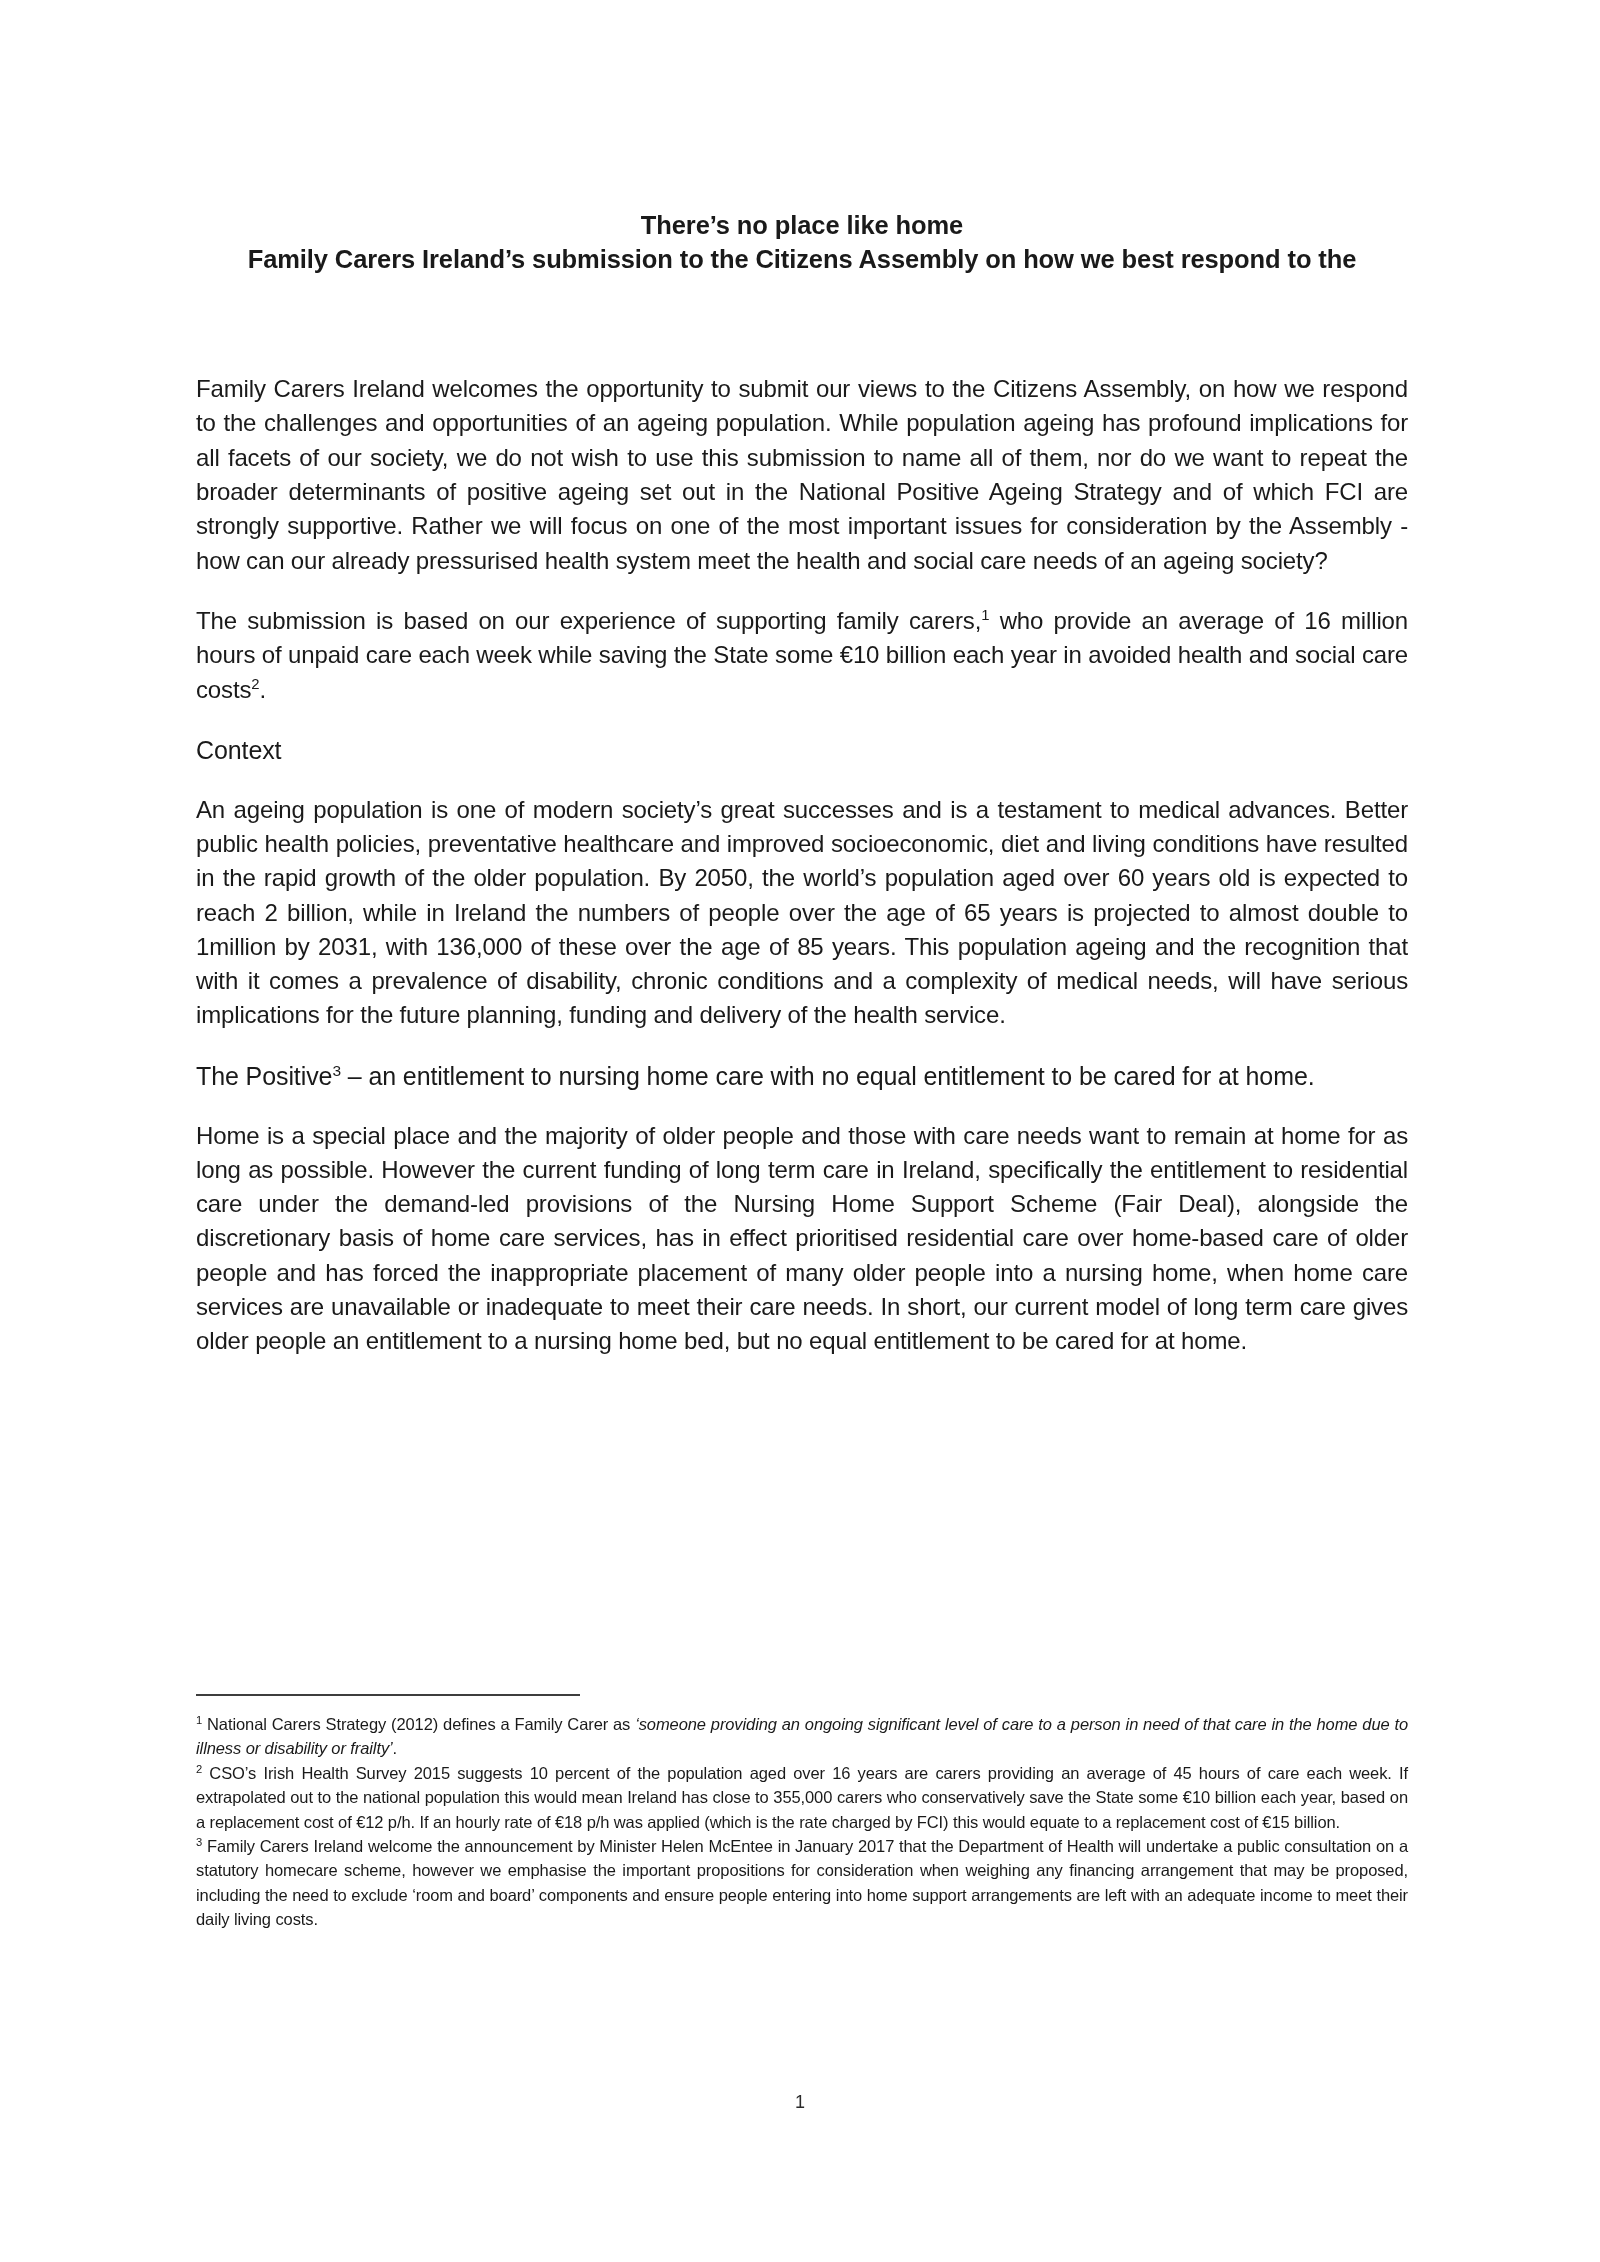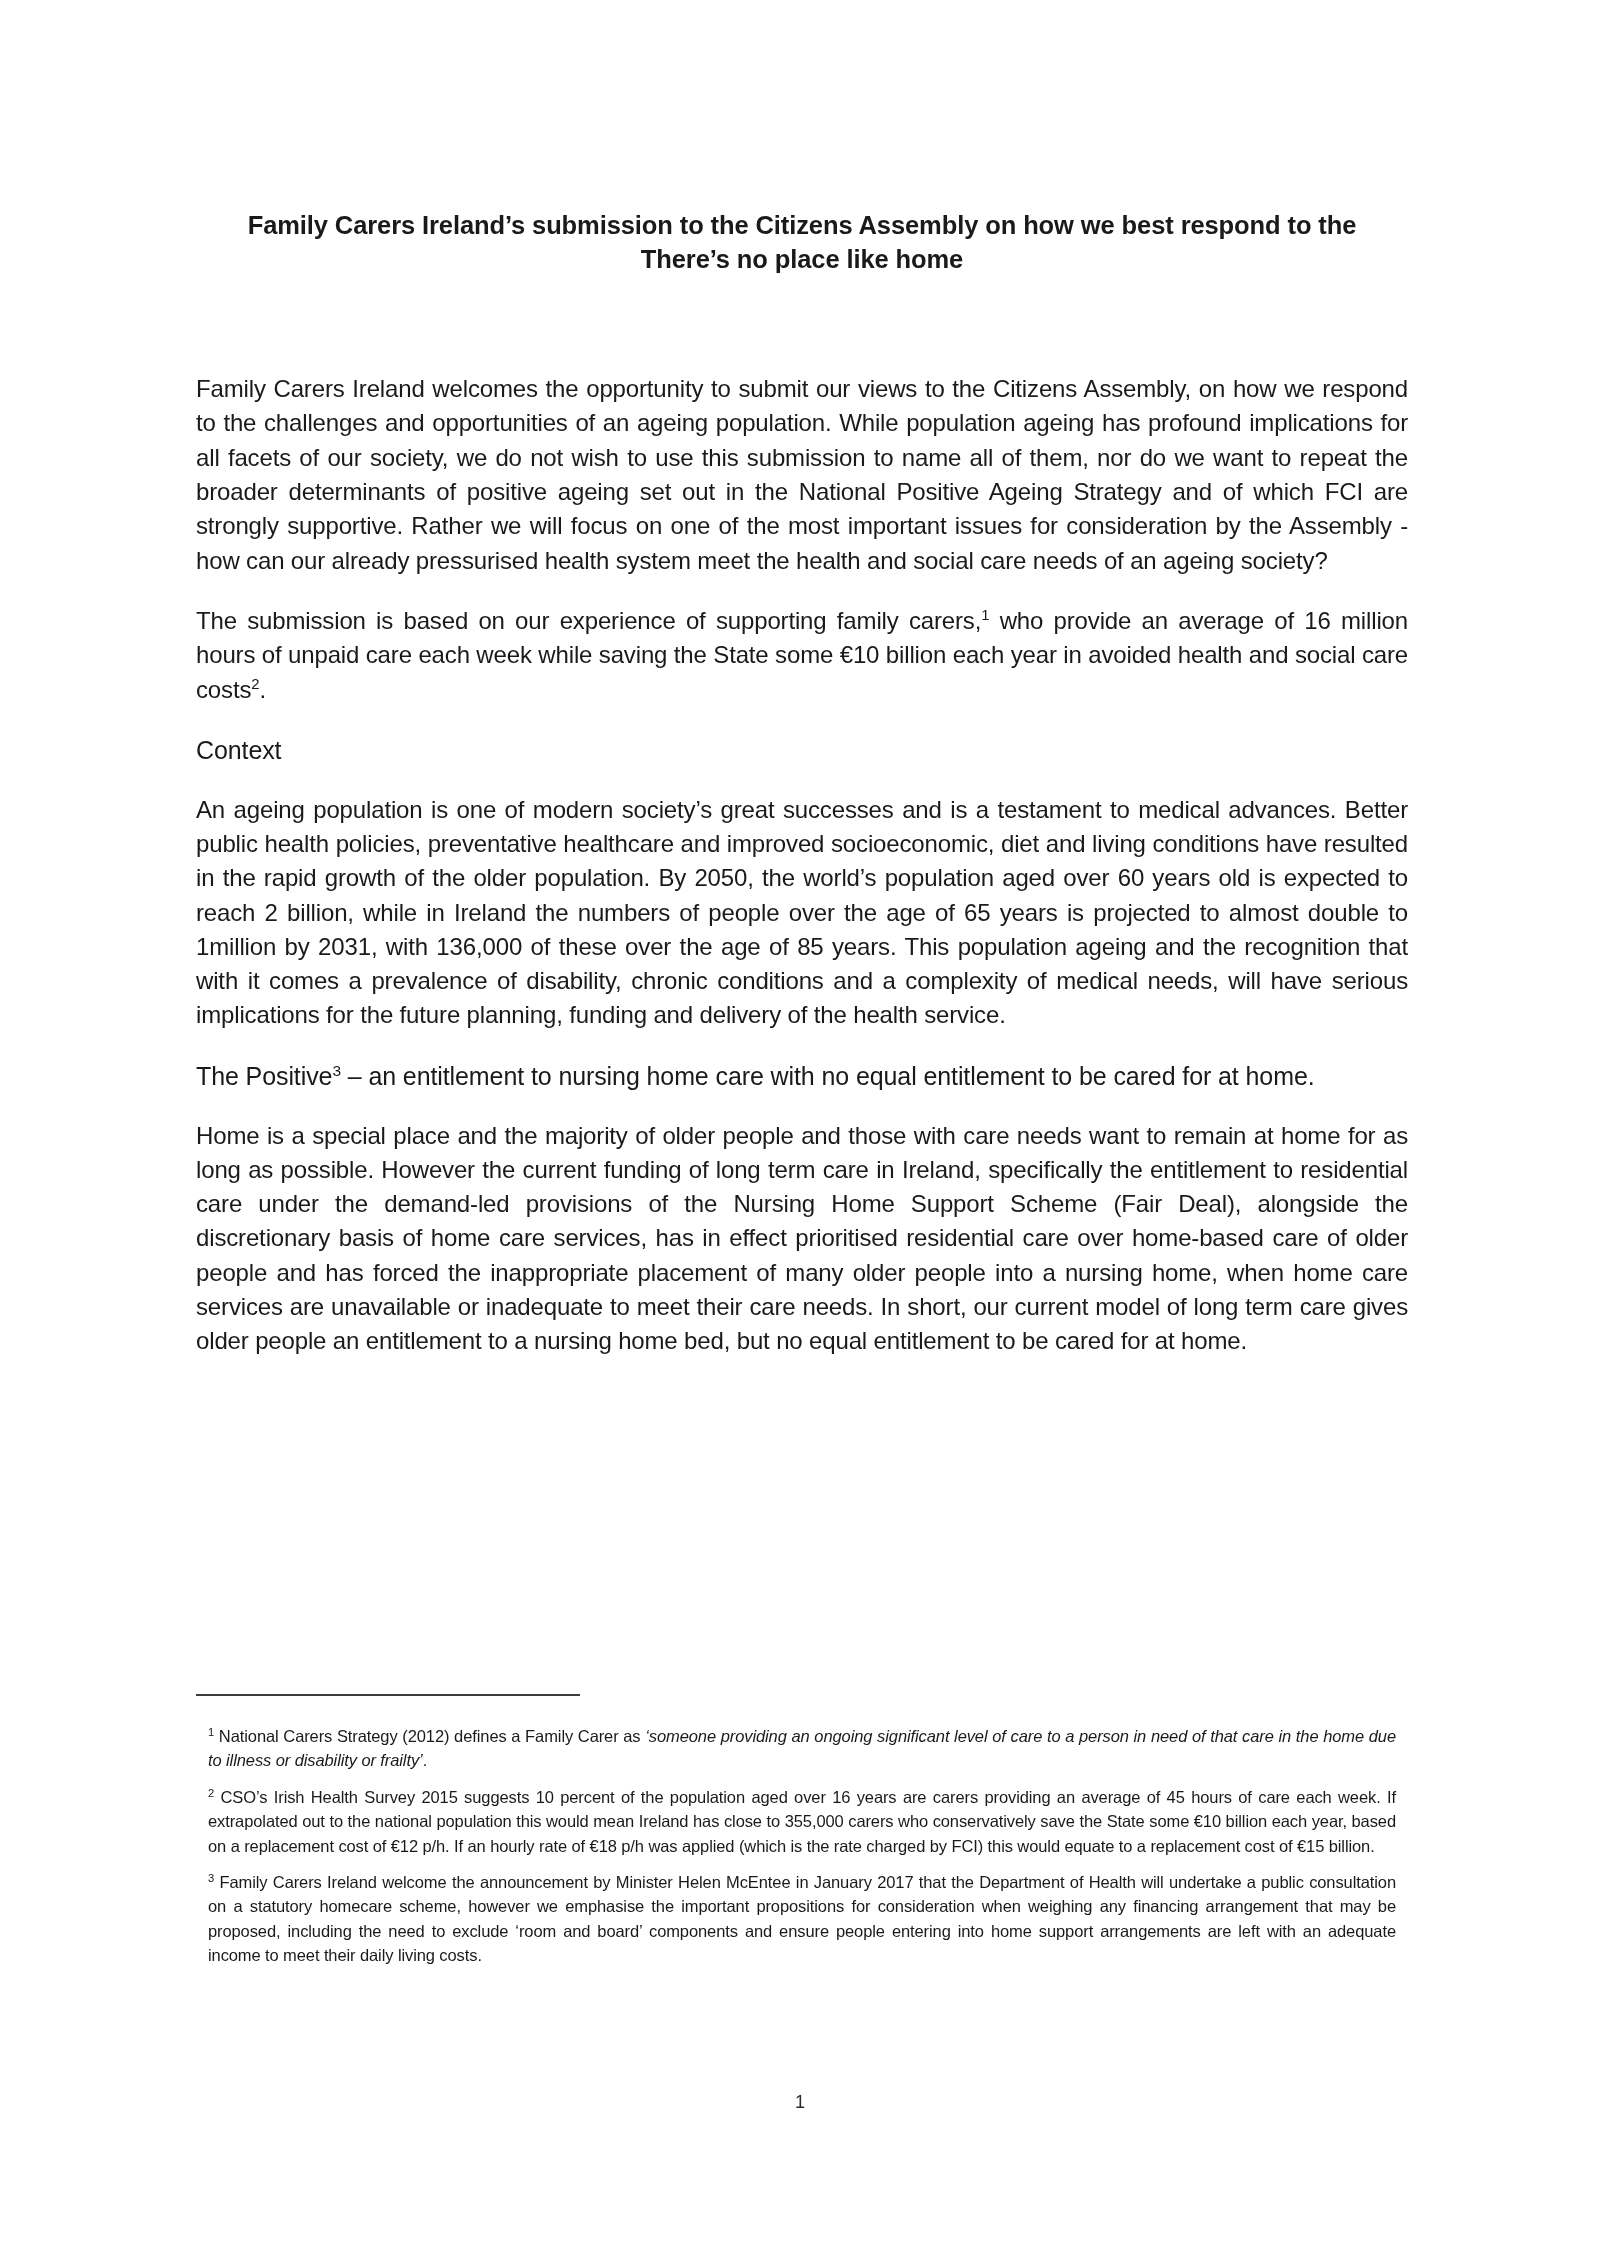--- a/index.html
+++ b/index.html
@@ -118,21 +118,21 @@
     position: absolute;
     left: 196px;
     top: 1712px;
     width: 1212px;
     font-size: 16.5px;
     line-height: 1.48;
     color: #1a1a1a;
     letter-spacing: -0.1px;
   }
   .footnotes p {
-    margin: 12px;
+    margin: 0;
     text-align: justify;
   }
   .footnotes .fnum {
     font-size: 0.68em;
     vertical-align: super;
     line-height: 0;
   }
   .footnotes i { font-style: italic; }
 
   
@@ -146,22 +146,22 @@
     color: #2a2a2a;
   }
 </style>
 </head>
 <body>
 
 <div class="page">
 
 
   <div class="doc-title">
+    <span class="tline">There’s no place like home</span>
     <span class="tline">Family Carers Ireland’s submission to the Citizens Assembly on how we best respond to the</span>
-    <span class="tline">There’s no place like home</span>
   </div>
 
   <div class="content">
 
     <p class="body">Family Carers Ireland welcomes the opportunity to submit our views to the Citizens Assembly, on how we respond to the challenges and opportunities of an ageing population. While population ageing has profound implications for all facets of our society, we do not wish to use this submission to name all of them, nor do we want to repeat the broader determinants of positive ageing set out in the National Positive Ageing Strategy and of which FCI are strongly supportive.  Rather we will focus on one of the most important issues for consideration by the Assembly - how can our already pressurised health system meet the health and social care needs of an ageing society?</p>
 
     <p class="body"><span>The submission is based on our experience of supporting family carers,</span><sup class="fn">1</sup><span> who provide an average of 16 million hours of unpaid care each week while saving the State some €10 billion each year in avoided health and social care costs</span><sup class="fn">2</sup><span>.</span></p>
 
     <h2 class="section">Context</h2>
 

